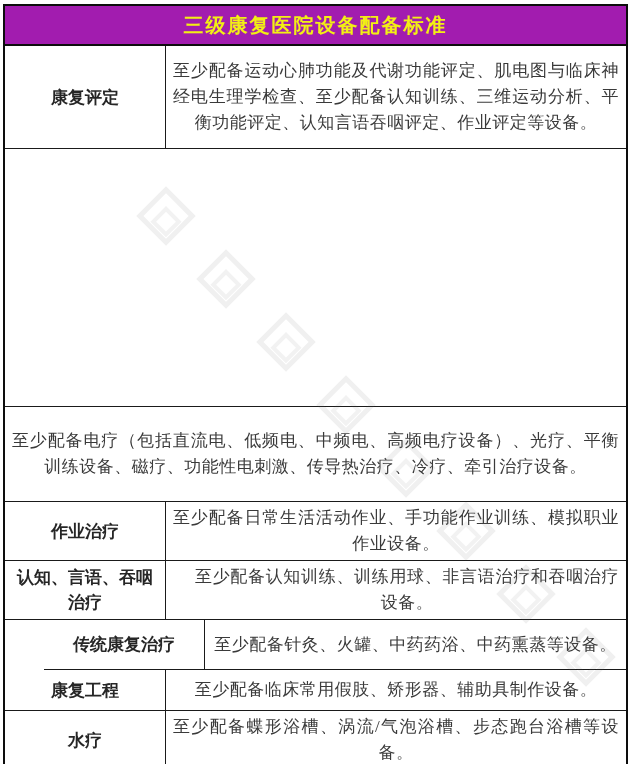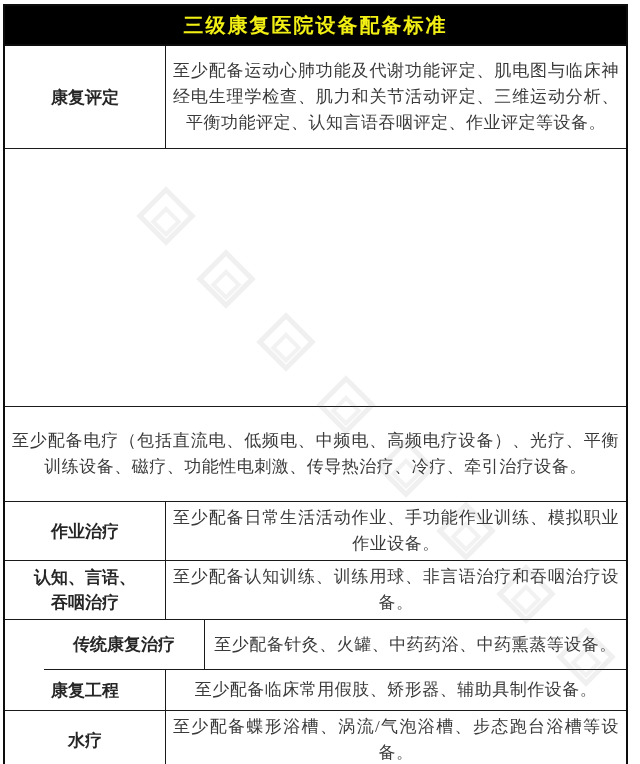--- a/index.html
+++ b/index.html
@@ -13,40 +13,40 @@
 
   .table-wrap {
     position: absolute; left: 3px; top: 4px; width: 625px;
     border: 2px solid #0d0d0d;
     border-bottom: 5px solid #000;
     background: #fff;
   }
 
   .title-bar {
     height: 40px;
-    background: #000000;
+    background: #a21caf;
     border-bottom: 2px solid #0d0d0d;
     display: flex; align-items: center; justify-content: center;
   }
   .title-bar .title {
     color: #f2ef14;
     font-size: 20px; font-weight: bold; letter-spacing: 2px;
   }
 
   .trow { display: flex; border-bottom: 1px solid #1a1a1a; }
   .trow:last-child { border-bottom: none; }
 
   .cat {
     flex: 0 0 161px; width: 161px;
     border-right: 1px solid #1a1a1a;
     display: flex; align-items: center; justify-content: center;
     text-align: center;
     font-weight: bold; font-size: 17px; line-height: 25px;
     color: #262626;
-    padding: 2px 23px;
+    padding: 2px 6px;
   }
   .eq {
     flex: 1 1 auto;
     display: flex; align-items: center;
     padding: 3px 7px;
     color: #333333;
   }
   .eq p {
     width: 100%;
     font-size: 17px; line-height: 26px;
@@ -54,21 +54,21 @@
     text-align-last: center;
     letter-spacing: 0.5px;
     color: #3a3a3a;
   }
 
   
   .r1 { min-height: 103px; }
   .r2 { min-height: 258px; }
   .r3 { min-height: 95px; }
   .r4 { min-height: 51px; }
-  .r5 { min-height: 44px; }
+  .r5 { min-height: 44px; gap: 22px; }
   .r6 { min-height: 50px; margin-left: 39px; }
   .r7 { min-height: 41px; }
   .r8 { min-height: 50px; }
 
   
   .watermark {
     position: absolute; inset: 0;
     pointer-events: none; z-index: 5;
   }
   .wm-glyph {
@@ -89,21 +89,21 @@
 
   <div class="table-wrap">
 
     <div class="title-bar">
       <div class="title">三级康复医院设备配备标准</div>
     </div>
 
     <div class="trow r1">
       <div class="cat">康复评定</div>
       <div class="eq">
-        <p>至少配备运动心肺功能及代谢功能评定、肌电图与临床神经电生理学检查、肌力和关节活动评定、三维运动分析、平衡功能评定、认知言语吞咽评定、作业评定等设备。</p>
+        <p>至少配备运动心肺功能及代谢功能评定、肌电图与临床神经电生理学检查、至少配备认知训练、三维运动分析、平衡功能评定、认知言语吞咽评定、作业评定等设备。</p>
       </div>
     </div>
 
     <div class="trow r2">
     </div>
 
     <div class="trow r3">
       <div class="eq">
         <p>至少配备电疗（包括直流电、低频电、中频电、高频电疗设备）、光疗、平衡训练设备、磁疗、功能性电刺激、传导热治疗、冷疗、牵引治疗设备。</p>
       </div>

